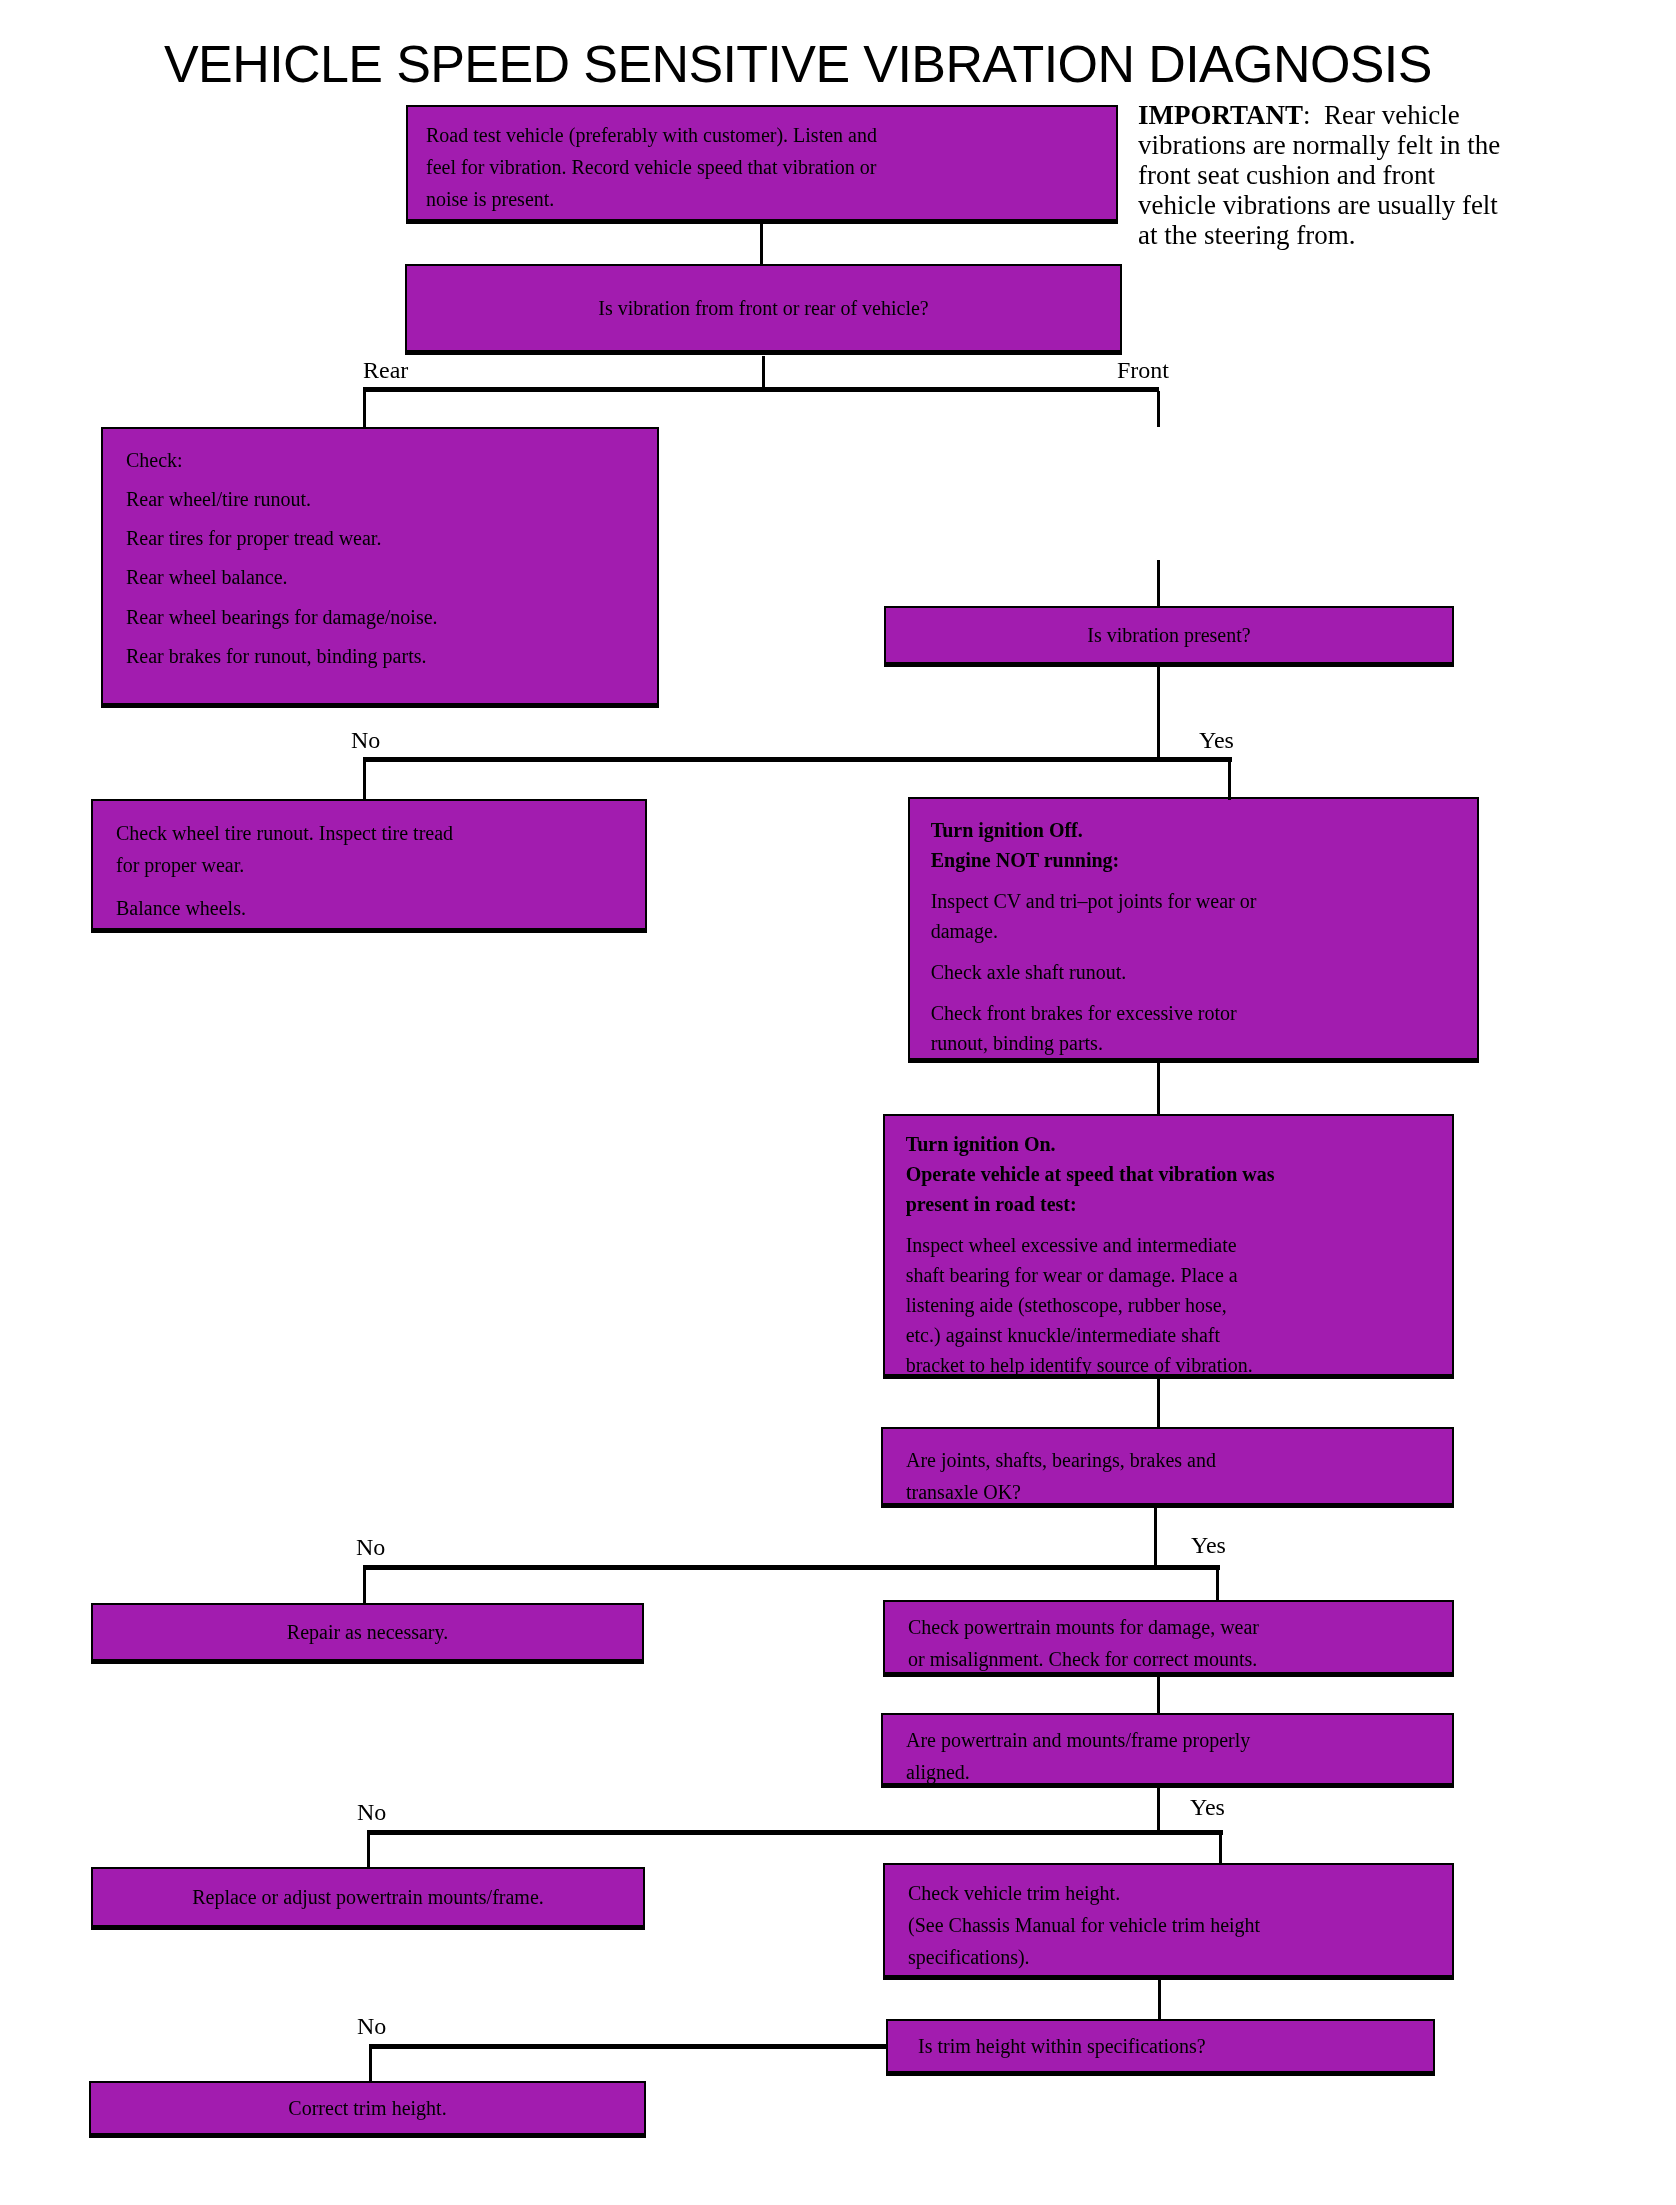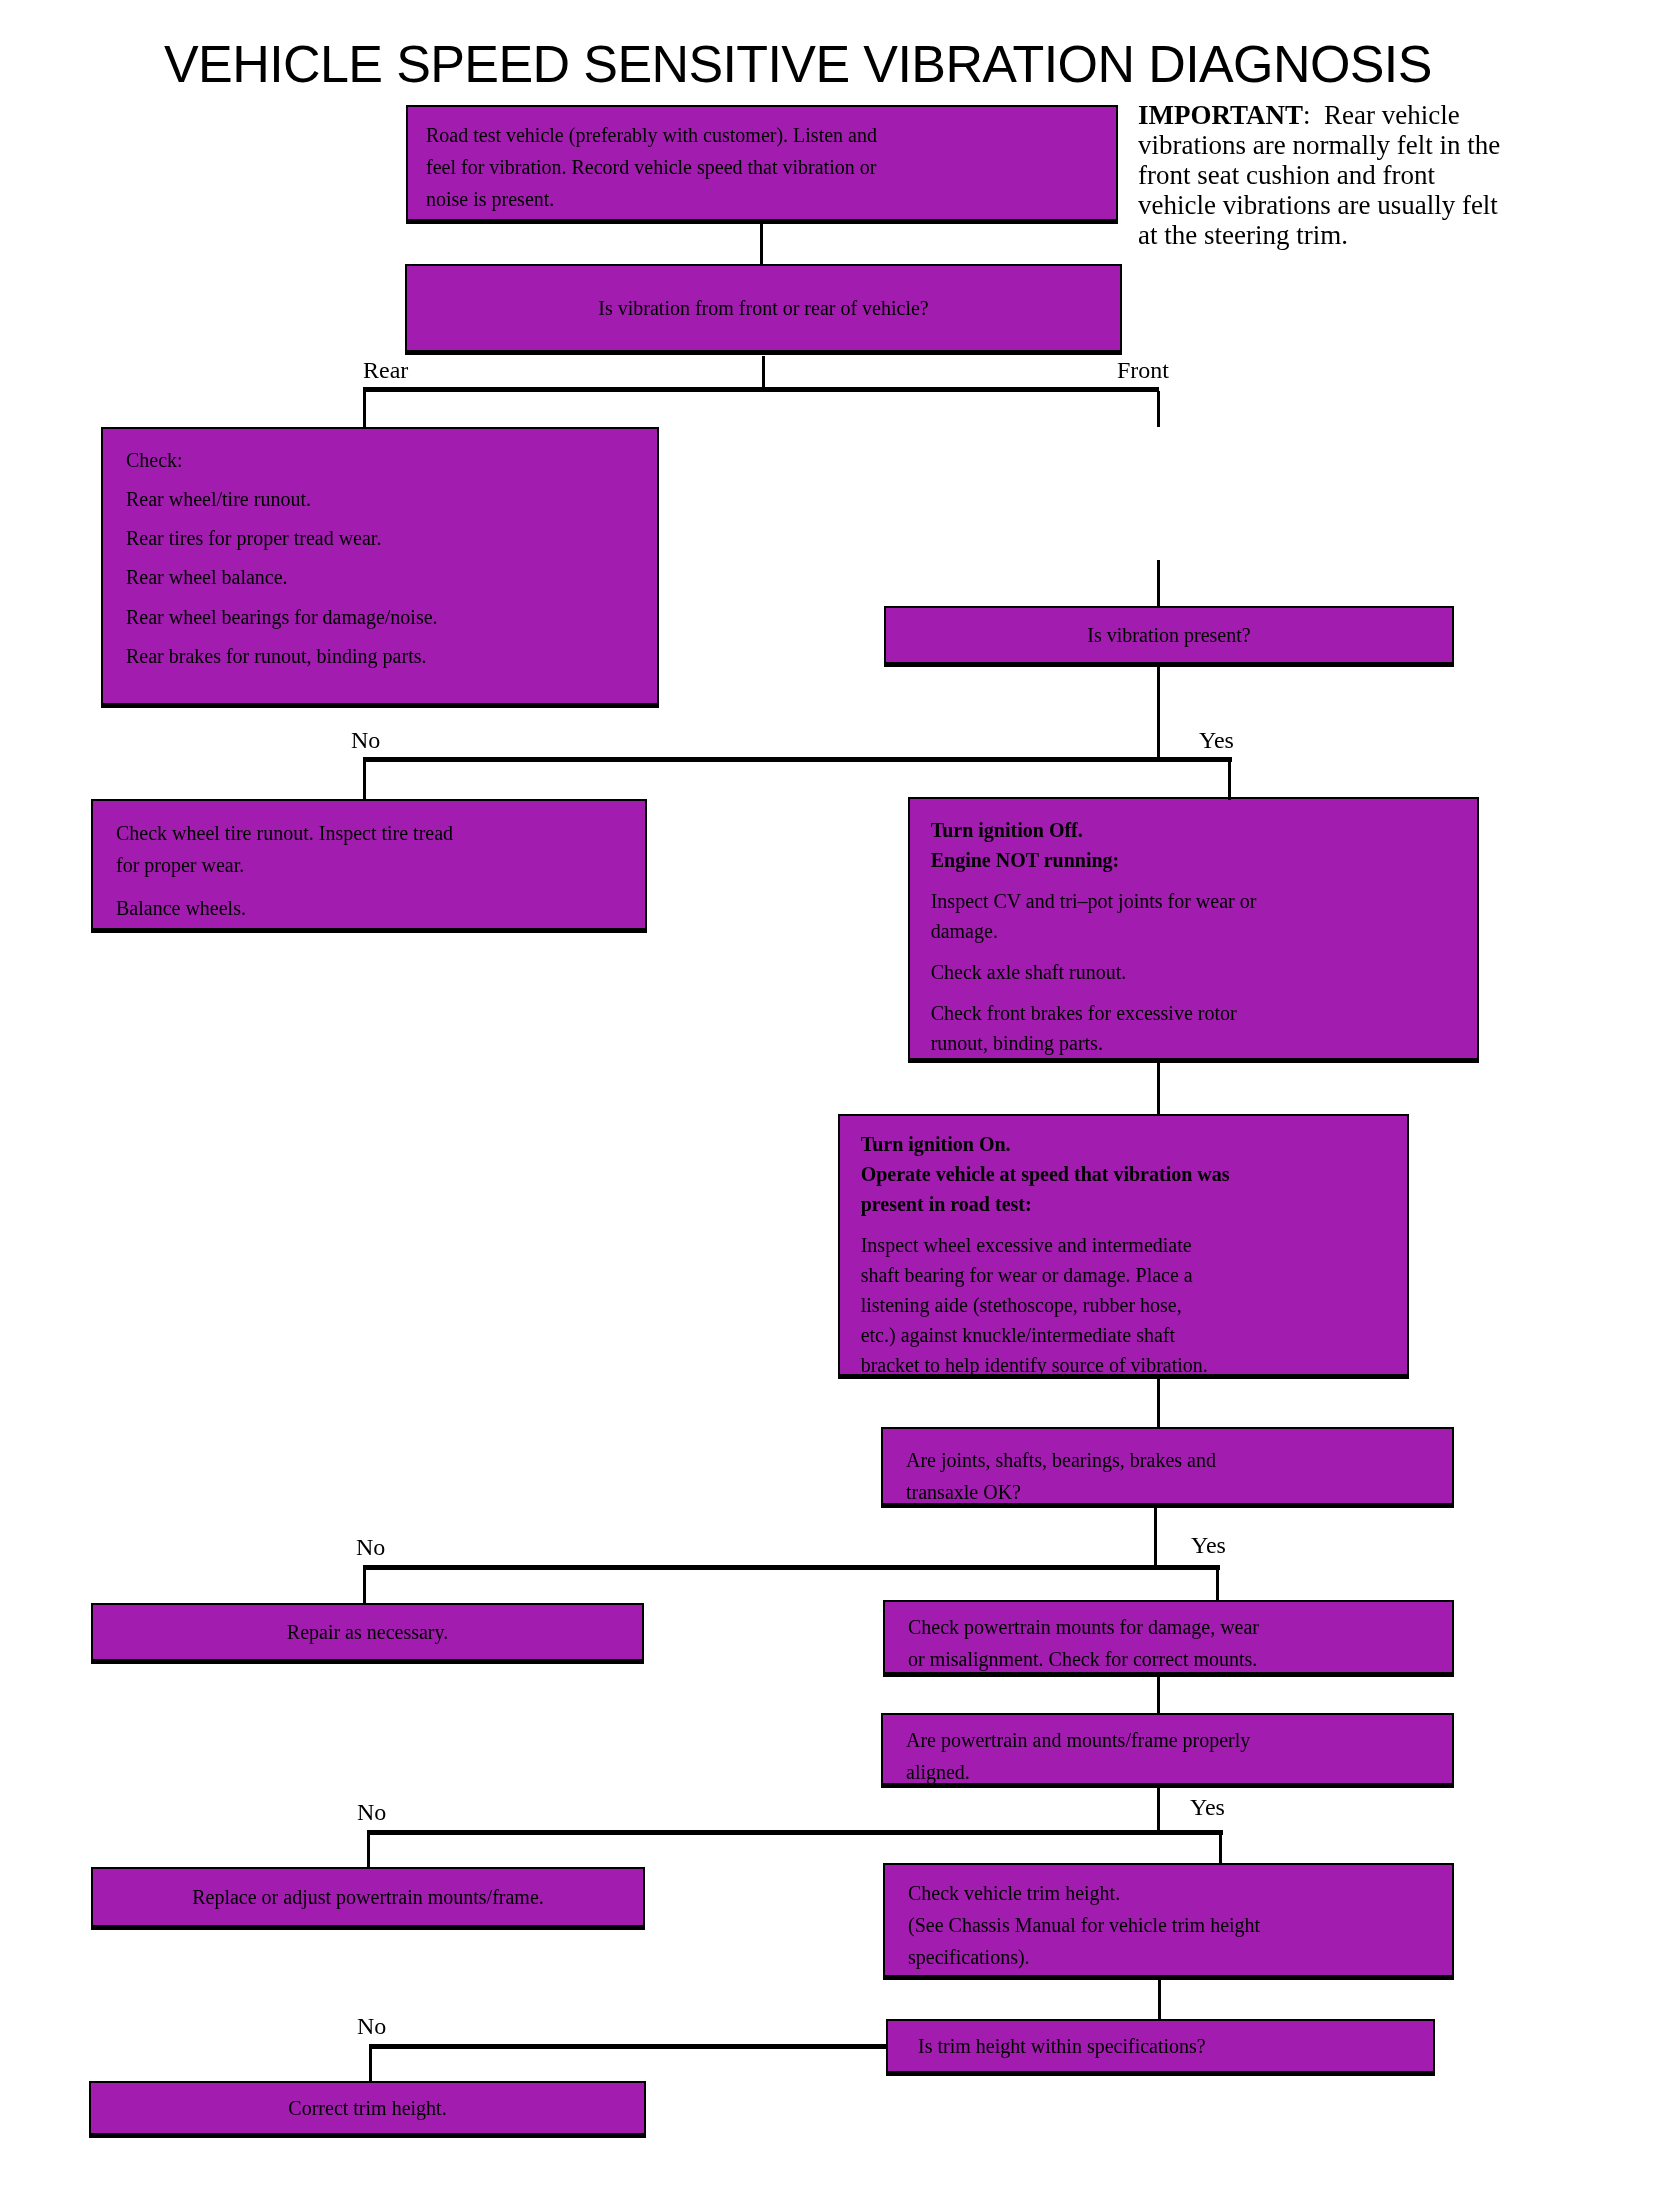--- a/index.html
+++ b/index.html
@@ -26,21 +26,21 @@
 
 <div id="page">
 
   <div class="title">VEHICLE SPEED SENSITIVE VIBRATION DIAGNOSIS</div>
 
   <div class="imp">
     <div class="il"><b>IMPORTANT</b><span>:  Rear vehicle</span></div>
     <div class="il">vibrations are normally felt in the</div>
     <div class="il">front seat cushion and front</div>
     <div class="il">vehicle vibrations are usually felt</div>
-    <div class="il">at the steering trim.</div>
+    <div class="il">at the steering from.</div>
   </div>
 
   <div class="box" style="left:406px;top:105px;width:712px;height:119px;padding:12px 14.6px 0 18px;">
     <div class="tl">Road test vehicle (preferably with customer). Listen and</div>
     <div class="tl">feel for vibration. Record vehicle speed that vibration or</div>
     <div class="tl">noise is present.</div>
   </div>
 
   <div class="box center" style="left:405px;top:264px;width:717px;height:91px;">
     <div class="tl">Is vibration from front or rear of vehicle?</div>
@@ -69,21 +69,21 @@
   <div class="box" style="left:883px;top:797px;width:571px;height:266px;padding:16px 6px 0 20.7px;line-height:30px;margin-left:25px;">
     <div class="tl b">Turn ignition Off.</div>
     <div class="tl b">Engine NOT running:</div>
     <div class="tl p-gap">Inspect CV and tri–pot joints for wear or</div>
     <div class="tl">damage.</div>
     <div class="tl p-gap">Check axle shaft runout.</div>
     <div class="tl p-gap">Check front brakes for excessive rotor</div>
     <div class="tl">runout, binding parts.</div>
   </div>
 
-  <div class="box" style="left:838px;top:1114px;width:571px;height:265px;padding:13.4px 6px 0 20.7px;line-height:30px;">
+  <div class="box" style="left:883px;top:1114px;width:571px;height:265px;padding:13.4px 6px 0 20.7px;line-height:30px;">
     <div class="tl b">Turn ignition On.</div>
     <div class="tl b">Operate vehicle at speed that vibration was</div>
     <div class="tl b">present in road test:</div>
     <div class="tl p-gap">Inspect wheel excessive and intermediate</div>
     <div class="tl">shaft bearing for wear or damage. Place a</div>
     <div class="tl">listening aide (stethoscope, rubber hose,</div>
     <div class="tl">etc.) against knuckle/intermediate shaft</div>
     <div class="tl">bracket to help identify source of vibration.</div>
   </div>
 

